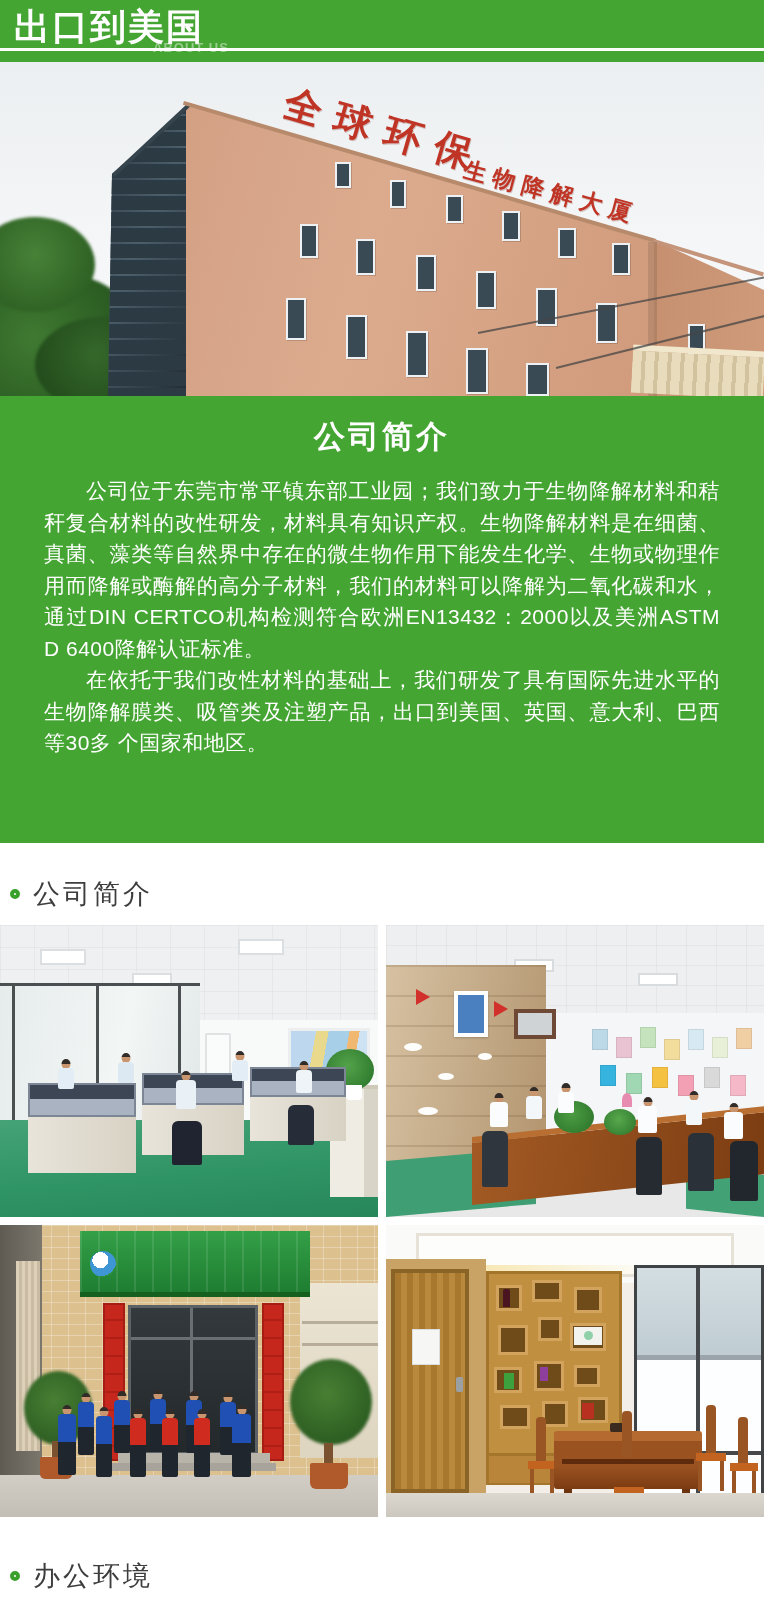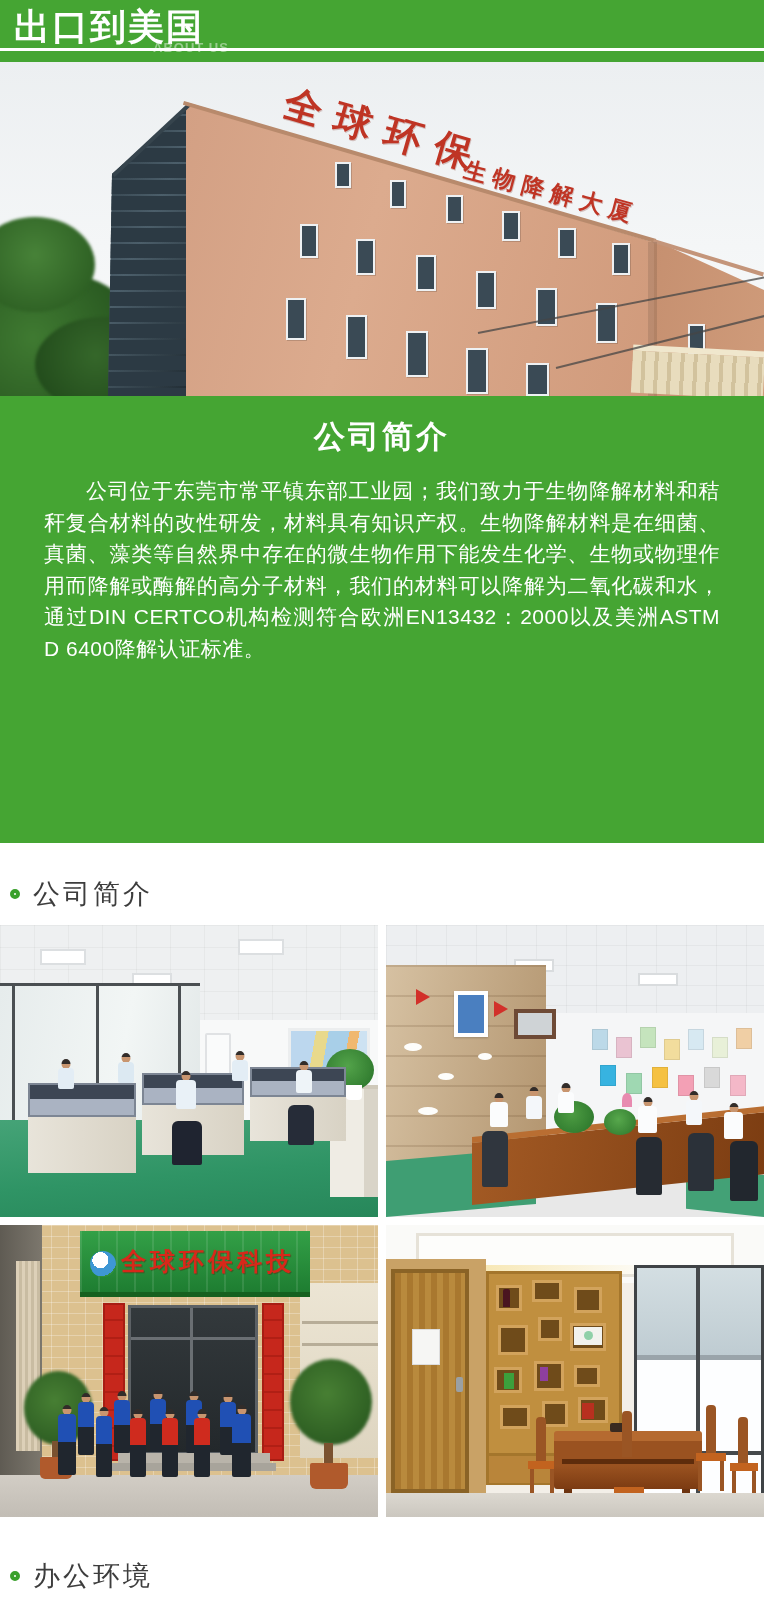--- a/index.html
+++ b/index.html
@@ -109,20 +109,21 @@
     <div class="rsign" style="left:468px;top:92px;font-size:23px;letter-spacing:7px;transform:rotate(15deg);">生物降解大厦</div>
 
     <div class="abs fence"></div>
     <div class="cable" style="left:478px;top:270px;width:300px;transform:rotate(-11deg);"></div>
     <div class="cable" style="left:556px;top:305px;width:230px;transform:rotate(-14deg);"></div>
   </div>
 
   <section class="intro">
     <h2>公司简介</h2>
     <p>公司位于东莞市常平镇东部工业园；我们致力于生物降解材料和秸秆复合材料的改性研发，材料具有知识产权。生物降解材料是在细菌、真菌、藻类等自然界中存在的微生物作用下能发生化学、生物或物理作用而降解或酶解的高分子材料，我们的材料可以降解为二氧化碳和水，通过DIN CERTCO机构检测符合欧洲EN13432：2000以及美洲ASTM D 6400降解认证标准。</p>
+    <p>在依托于我们改性材料的基础上，我们研发了具有国际先进水平的生物降解膜类、吸管类及注塑产品，出口到美国、英国、意大利、巴西等30多 个国家和地区。</p>
   </section>
 
   <div class="section-head first">
     <div class="ring"></div>
     <span>公司简介</span>
   </div>
 
   <div class="grid">
 
     <div class="photo">
@@ -209,21 +210,20 @@
     <div class="photo">
       <div class="abs" style="left:0;top:0;width:378px;height:292px;background:repeating-linear-gradient(90deg,rgba(255,255,255,.28) 0 1px,transparent 1px 17px),repeating-linear-gradient(180deg,rgba(255,255,255,.28) 0 1px,transparent 1px 11px),#dcc18f;"></div>
       <div class="abs" style="left:0;top:0;width:42px;height:292px;background:linear-gradient(90deg,#5f5b53,#7c776d);"></div>
       <div class="abs" style="left:16px;top:36px;width:24px;height:190px;background:repeating-linear-gradient(90deg,#ddd0b8 0 3px,#c9bca2 3px 6px);"></div>
       <div class="abs" style="left:300px;top:58px;width:78px;height:175px;background:linear-gradient(180deg,#ece5d4,#ded5c0);"></div>
       <div class="abs" style="left:302px;top:96px;width:76px;height:3px;background:#b7ad98;"></div>
       <div class="abs" style="left:302px;top:118px;width:76px;height:3px;background:#b7ad98;"></div>
 
       <div class="abs" style="left:80px;top:6px;width:230px;height:66px;background:repeating-linear-gradient(90deg,rgba(255,255,255,.10) 0 2px,transparent 2px 18px),linear-gradient(180deg,#33a047,#1e7d31);border-bottom:5px solid #15601f;display:flex;align-items:center;justify-content:center;">
         <div style="position:absolute;left:10px;top:20px;width:26px;height:26px;border-radius:50%;background:radial-gradient(circle at 40% 35%,#fff 0 35%,#3e97d4 35% 70%,#2f8f3f 70% 100%);"></div>
-        <span style="margin-left:26px;color:#d8281a;font-size:25px;font-weight:bold;letter-spacing:4px;text-shadow:1px 1px 0 rgba(90,20,10,.35);">全球环保科技</span>
       </div>
 
       <div class="abs" style="left:128px;top:80px;width:130px;height:150px;background:linear-gradient(180deg,#33393c,#23282b);border:3px solid #5c6165;"></div>
       <div class="abs" style="left:190px;top:83px;width:3px;height:144px;background:#6a6f73;"></div>
       <div class="abs" style="left:131px;top:112px;width:124px;height:3px;background:#6a6f73;"></div>
       <div class="abs" style="left:103px;top:78px;width:22px;height:158px;background:repeating-linear-gradient(180deg,#c6271c 0 16px,#b01f15 16px 18px);box-shadow:inset 0 0 0 2px #a81d13;"></div>
       <div class="abs" style="left:262px;top:78px;width:22px;height:158px;background:repeating-linear-gradient(180deg,#c6271c 0 16px,#b01f15 16px 18px);box-shadow:inset 0 0 0 2px #a81d13;"></div>
       <div class="abs" style="left:118px;top:228px;width:152px;height:10px;background:#b9b4aa;"></div>
       <div class="abs" style="left:112px;top:238px;width:164px;height:8px;background:#a8a49b;"></div>
 

